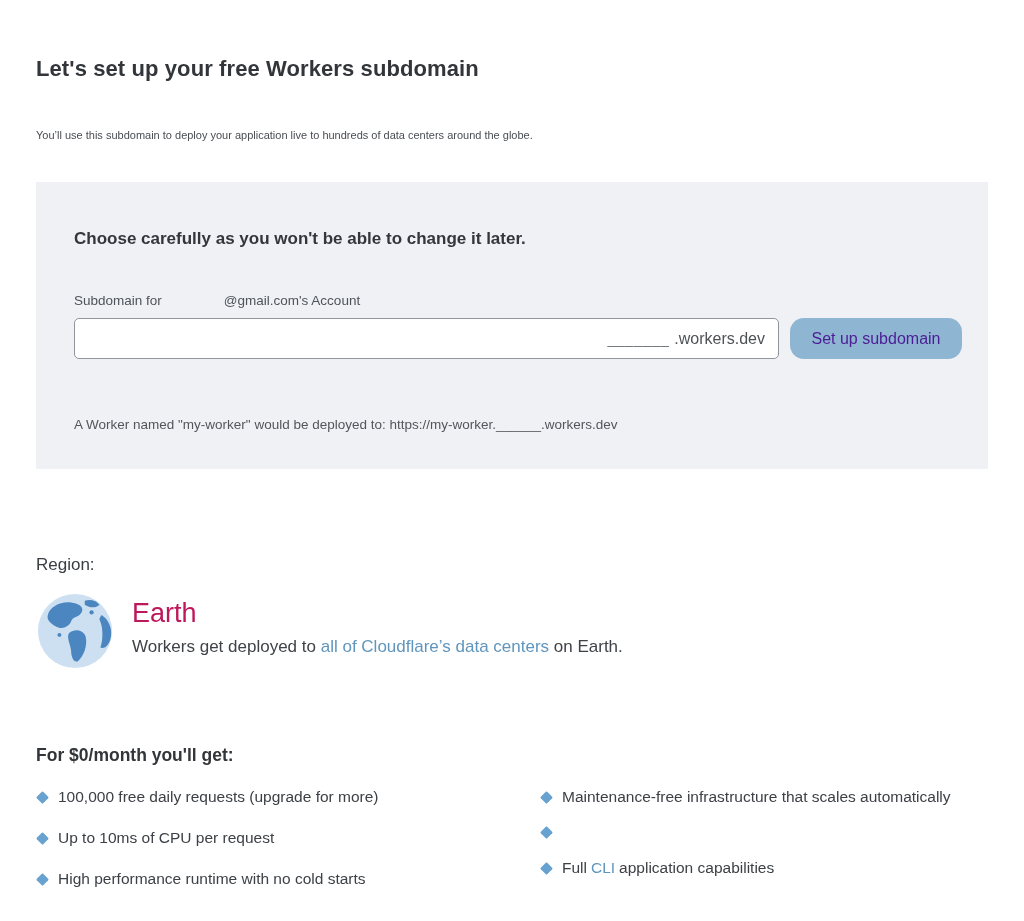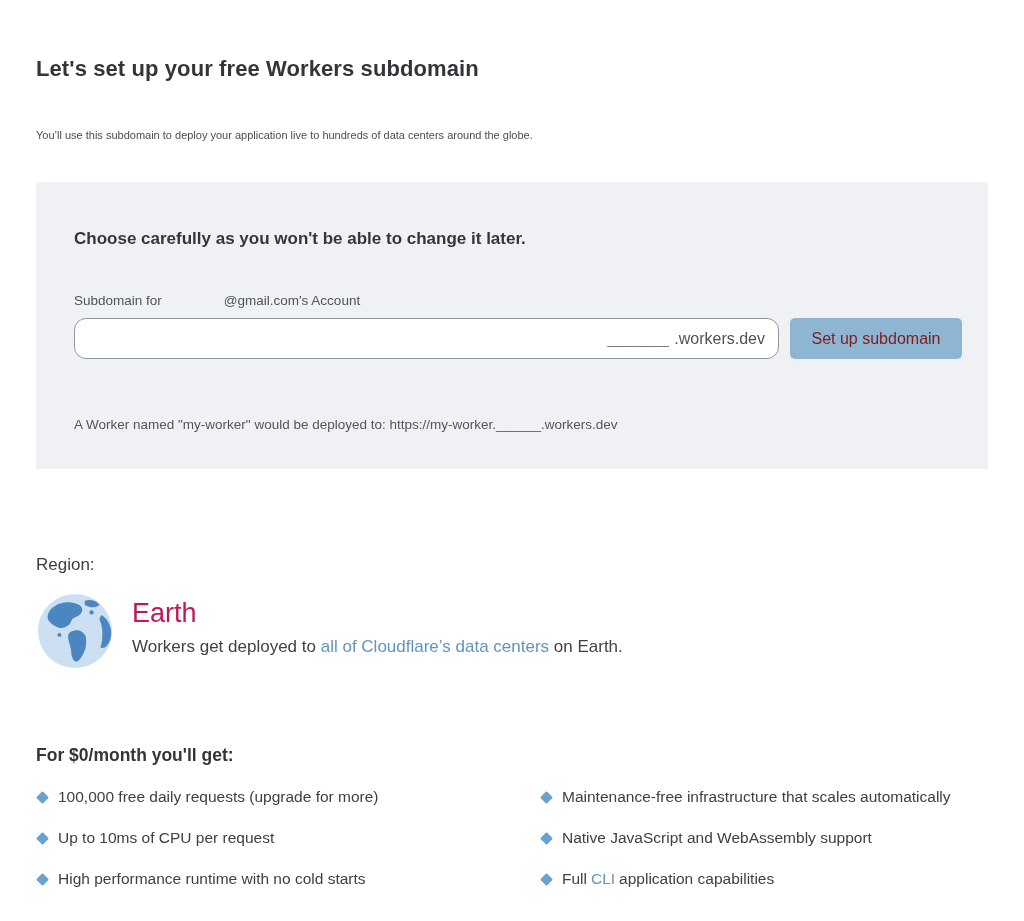--- a/index.html
+++ b/index.html
@@ -40,21 +40,21 @@
     margin-top: 42px;
     font-size: 13.5px; line-height: 17px;
     font-weight: 400; color: #4e545b;
   }
   .field-label .acct-suffix { margin-left: 62px; }
   .input-row { margin-top: 9px; display: flex; align-items: stretch; }
   .input-wrap {
     width: 705px; height: 41px;
     background: #ffffff;
     border: 1px solid #90969d;
-    border-radius: 12px;
+    border-radius: 5px;
     display: flex; align-items: center;
     padding: 0 13px 0 1px;
   }
   .input-wrap input {
     flex: 1; min-width: 0;
     border: none; outline: none;
     font-family: inherit; font-size: 15px; color: #33363b;
     background: transparent;
   }
   .input-blank {
@@ -62,23 +62,23 @@
     letter-spacing: 0.5px;
     white-space: pre;
   }
   .input-suffix {
     margin-left: 5px;
     font-size: 16px; color: #4e5358;
   }
   .setup-btn {
     margin-left: 11px;
     width: 172px; height: 41px;
-    border: none; border-radius: 5px;
+    border: none; border-radius: 14px;
     background: #8eb5d2;
-    color: #7f1d1d;
+    color: #4c1d95;
     font-family: inherit; font-size: 16px;
     cursor: pointer;
   }
   .helper {
     margin-top: 57px;
     font-size: 13.5px; line-height: 18px;
     color: #52565b;
   }
 
   
@@ -193,21 +193,20 @@
         <span>High performance runtime with no cold starts</span>
       </li>
     </ul>
     <ul class="benefit-col right">
       <li>
         <span class="diamond"></span>
         <span>Maintenance-free infrastructure that scales automatically</span>
       </li>
       <li>
         <span class="diamond"></span>
-        <span>Native JavaScript and WebAssembly support</span>
       </li>
       <li>
         <span class="diamond"></span>
         <span>Full</span>
         <a class="link" style="margin:0 4px;">CLI</a>
         <span>application capabilities</span>
       </li>
     </ul>
   </div>
 

